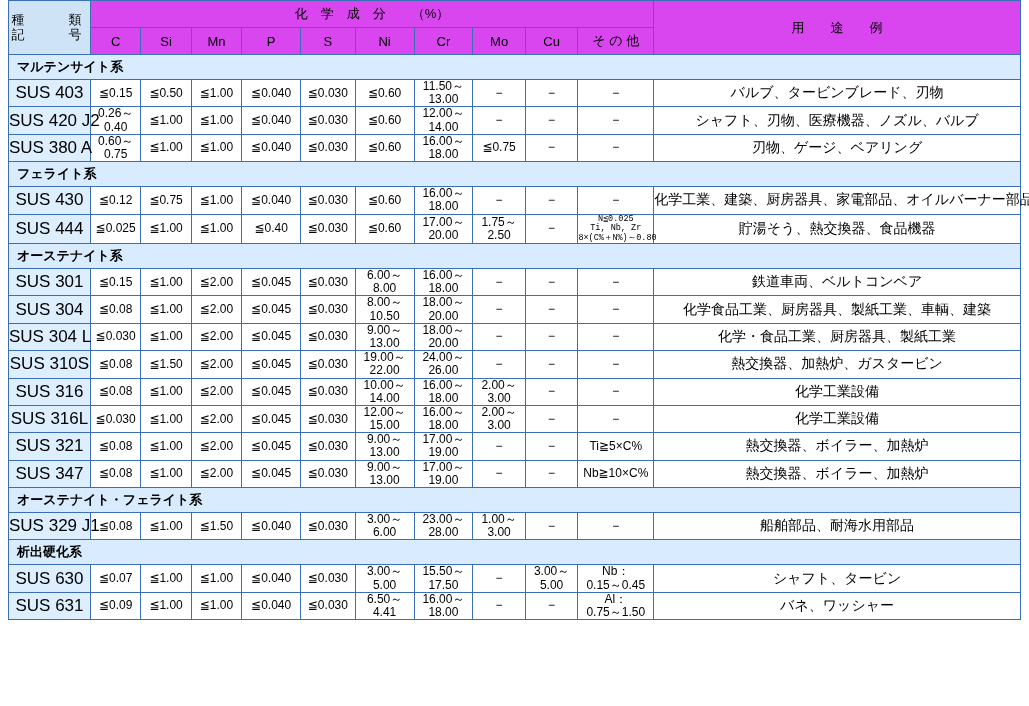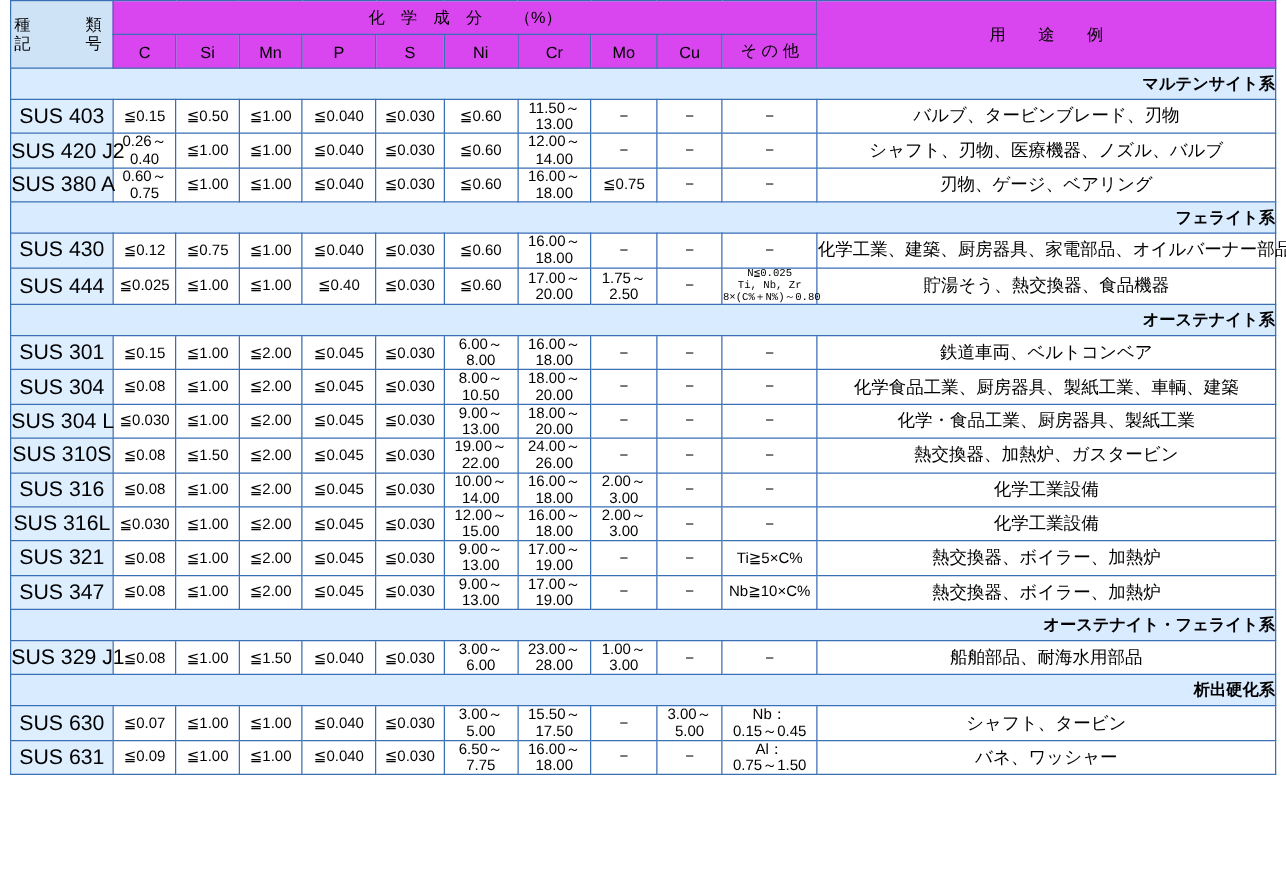--- a/index.html
+++ b/index.html
@@ -78,21 +78,21 @@
   }
   td.use {
     background: #ffffff;
     text-align: left;
     padding-left: 8px;
     font-size: 14px;
     white-space: nowrap;
   }
   tr.group td {
     background: #d9ecff;
-    text-align: right;
+    text-align: left;
     padding-left: 8px;
     font-size: 13px;
     font-weight: bold;
     height: 24px;
   }
   .small {
     font-size: 8.5px;
     line-height: 1.12;
     display: block;
     font-family: Liberation Mono, monospace;
@@ -718,21 +718,21 @@
             <span class="two-line">≦1.00</span>
           </td>
           <td class="num">
             <span class="two-line">≦0.040</span>
           </td>
           <td class="num">
             <span class="two-line">≦0.030</span>
           </td>
           <td class="num">
             <span class="two-line">6.50～</span>
-            <span class="two-line">7.75</span>
+            <span class="two-line">4.41</span>
           </td>
           <td class="num">
             <span class="two-line">16.00～</span>
             <span class="two-line">18.00</span>
           </td>
           <td class="num">
             <span class="two-line">−</span>
           </td>
           <td class="num">
             <span class="two-line">−</span>

